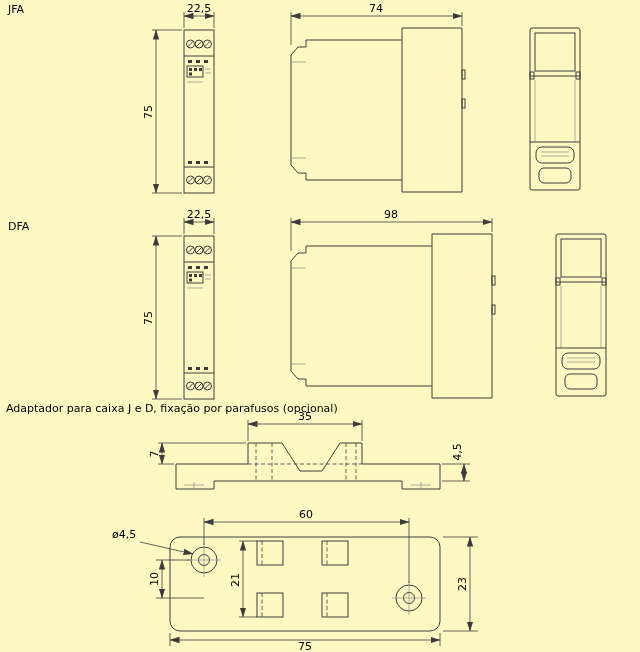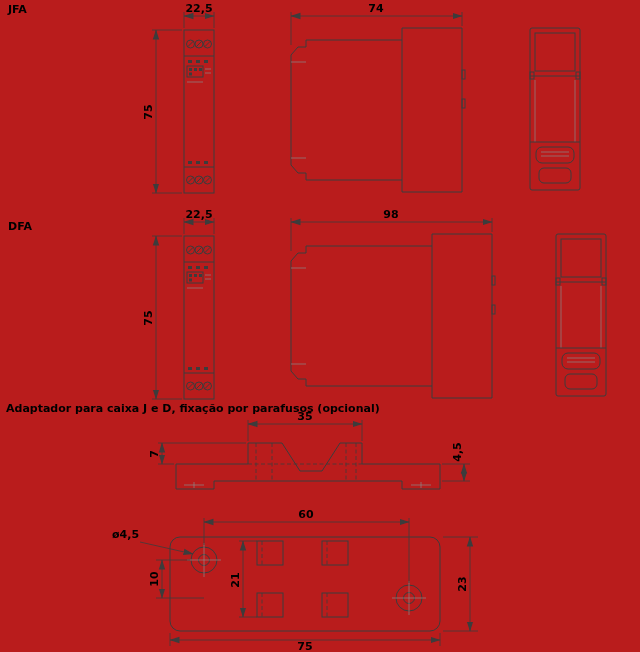--- a/index.html
+++ b/index.html
@@ -1,16 +1,16 @@
 <!DOCTYPE html>
 <html><head>
 <meta charset="utf-8">
 <style>
   html,body { margin:0; padding:0; background:#fff; }
-  .canvas { position:relative; width:640px; height:652px; background:#b91c1c; overflow:hidden;font-weight:bold; }
+  .canvas { position:relative; width:640px; height:652px; background:#fef9c3; overflow:hidden; }
   svg { display:block; }
   .ln   { fill:none; stroke:#3c3c3c; stroke-width:1; stroke-linejoin:miter; }
   .lnf  { fill:#3c3c3c; stroke:none; }
   .thin { fill:none; stroke:#8a8a8a; stroke-width:0.7; }
   .dim  { fill:none; stroke:#3c3c3c; stroke-width:0.8; }
   .dash { fill:none; stroke:#3c3c3c; stroke-width:0.8; stroke-dasharray:4 2.5; }
   text  { font-family:"DejaVu Sans","Liberation Sans",sans-serif; font-size:11px; fill:#000; }
   .mid  { text-anchor:middle; }
 </style>
 </head>

